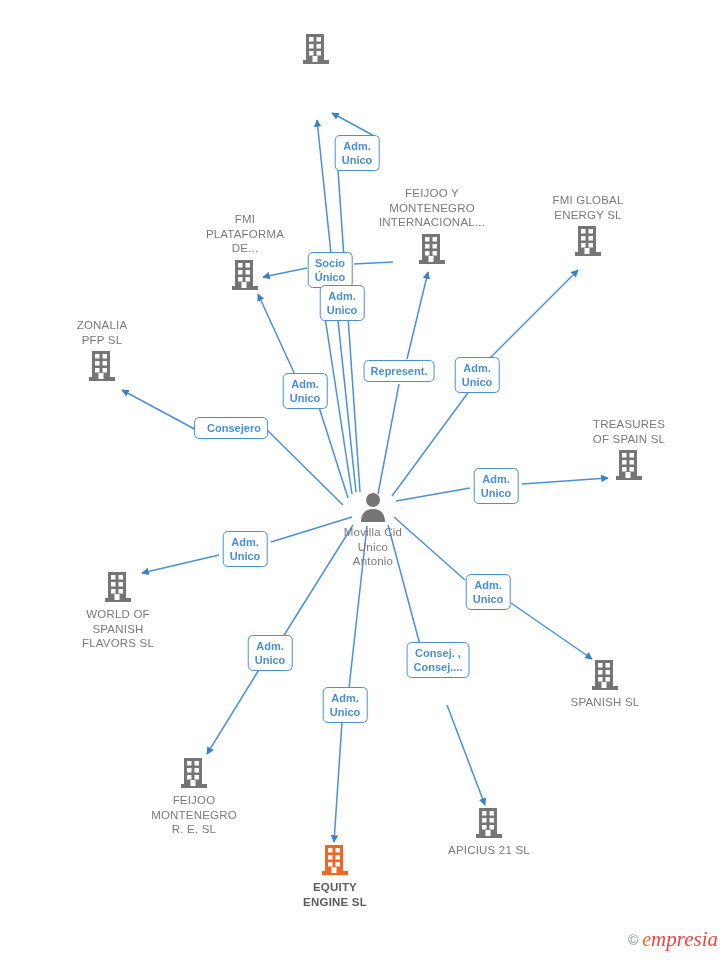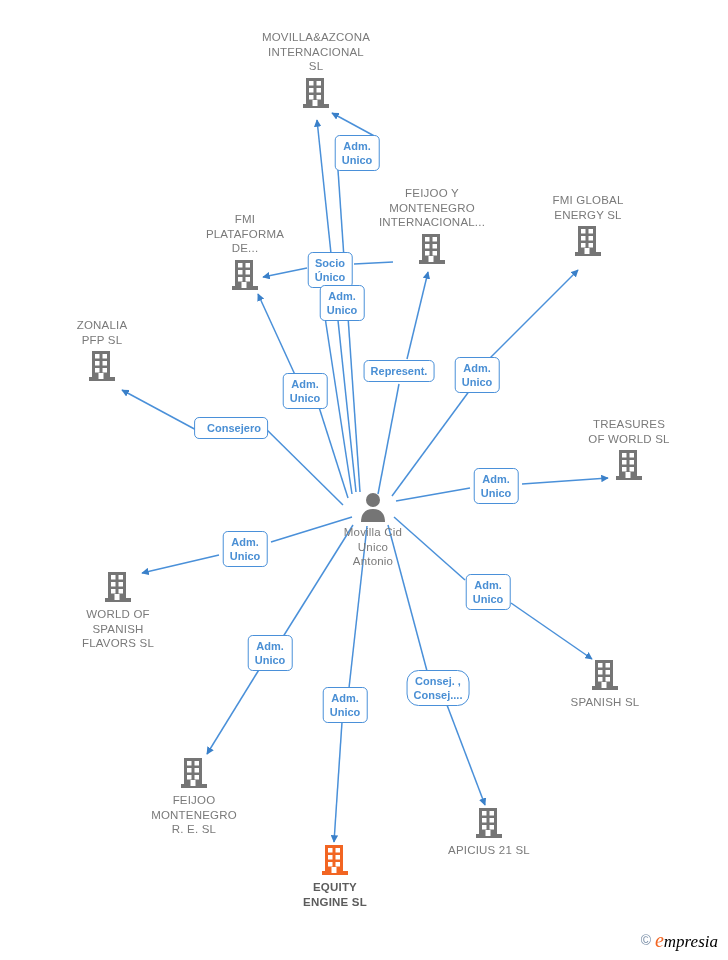--- a/index.html
+++ b/index.html
@@ -66,21 +66,21 @@
     position: absolute;
     right: 10px;
     bottom: 10px;
     display: flex;
     align-items: center;
     gap: 4px;
     font-size: 15px;
   }
   .wm-c { color: #7a8fa8; font-size: 14px; }
   .wm-e { color: #f26522; font-family: "Liberation Serif", serif; font-style: italic; font-size: 20px; line-height: 1; }
-  .wm-rest { color: #000000; font-family: "Liberation Serif", serif; font-style: italic; font-size: 17px; line-height: 1; }
+  .wm-rest { color: #ef4444; font-family: "Liberation Serif", serif; font-style: italic; font-size: 21px; line-height: 1; }
 </style>
 </head>
 <body>
 
 <svg id="graph" viewBox="0 0 728 960" xmlns="http://www.w3.org/2000/svg">
   <defs>
     <marker id="arrow" viewBox="0 0 10 10" refX="9" refY="5" markerWidth="5" markerHeight="5" orient="auto-start-reverse">
       <path d="M 0 0 L 10 5 L 0 10 z" fill="#3a80c9"></path>
     </marker>
   </defs>
@@ -121,23 +121,20 @@
 
     <path d="M 388 525 L 427 671"></path>
     <path d="M 447 705 L 485 805" marker-end="url(#arrow)"></path>
 
     <path d="M 367 526 L 349 688"></path>
     <path d="M 342 722 L 334 842" marker-end="url(#arrow)"></path>
   </g>
 </svg>
 
 <div class="node label-top" style="left:316px; top:30px;">
-  <div class="node-label">MOVILLA&amp;AZCONA
-INTERNACIONAL
-SL</div>
   <span class="node-icon">
     <svg width="30" height="34" viewBox="0 0 30 34">
         <g fill="#757575">
           <rect x="5" y="2" width="18" height="28"></rect>
           <rect x="2" y="28" width="26" height="4"></rect>
         </g>
         <g fill="#ffffff">
           <rect x="8" y="5" width="4.5" height="4.5"></rect>
           <rect x="15.5" y="5" width="4.5" height="4.5"></rect>
           <rect x="8" y="12" width="4.5" height="4.5"></rect>
@@ -235,21 +232,21 @@
           <rect x="8" y="19" width="4.5" height="4.5"></rect>
           <rect x="15.5" y="19" width="4.5" height="4.5"></rect>
           <rect x="11.5" y="24" width="5" height="6"></rect>
         </g>
       </svg>
   </span>
 </div>
 
 <div class="node label-top" style="left:629px; top:417px;">
   <div class="node-label">TREASURES
-OF WORLD  SL</div>
+OF SPAIN  SL</div>
   <span class="node-icon">
     <svg width="30" height="34" viewBox="0 0 30 34">
         <g fill="#757575">
           <rect x="5" y="2" width="18" height="28"></rect>
           <rect x="2" y="28" width="26" height="4"></rect>
         </g>
         <g fill="#ffffff">
           <rect x="8" y="5" width="4.5" height="4.5"></rect>
           <rect x="15.5" y="5" width="4.5" height="4.5"></rect>
           <rect x="8" y="12" width="4.5" height="4.5"></rect>
@@ -399,21 +396,21 @@
 Unico</div>
 <div class="edge-label" style="left:231px; top:428px;padding-left:12px;">Consejero</div>
 <div class="edge-label" style="left:496px; top:486px;">Adm.
 Unico</div>
 <div class="edge-label" style="left:245px; top:549px;">Adm.
 Unico</div>
 <div class="edge-label" style="left:488px; top:592px;">Adm.
 Unico</div>
 <div class="edge-label" style="left:270px; top:653px;">Adm.
 Unico</div>
-<div class="edge-label" style="left:438px; top:688px;border-radius:12px;">Consej. ,
+<div class="edge-label" style="left:438px; top:660px;">Consej. ,
 Consej....</div>
 <div class="edge-label" style="left:345px; top:705px;">Adm.
 Unico</div>
 
 <div class="watermark">
   <span class="wm-c">©</span>
   <span><span class="wm-e">e</span><span class="wm-rest">mpresia</span></span>
 </div>
 
 </body></html>

